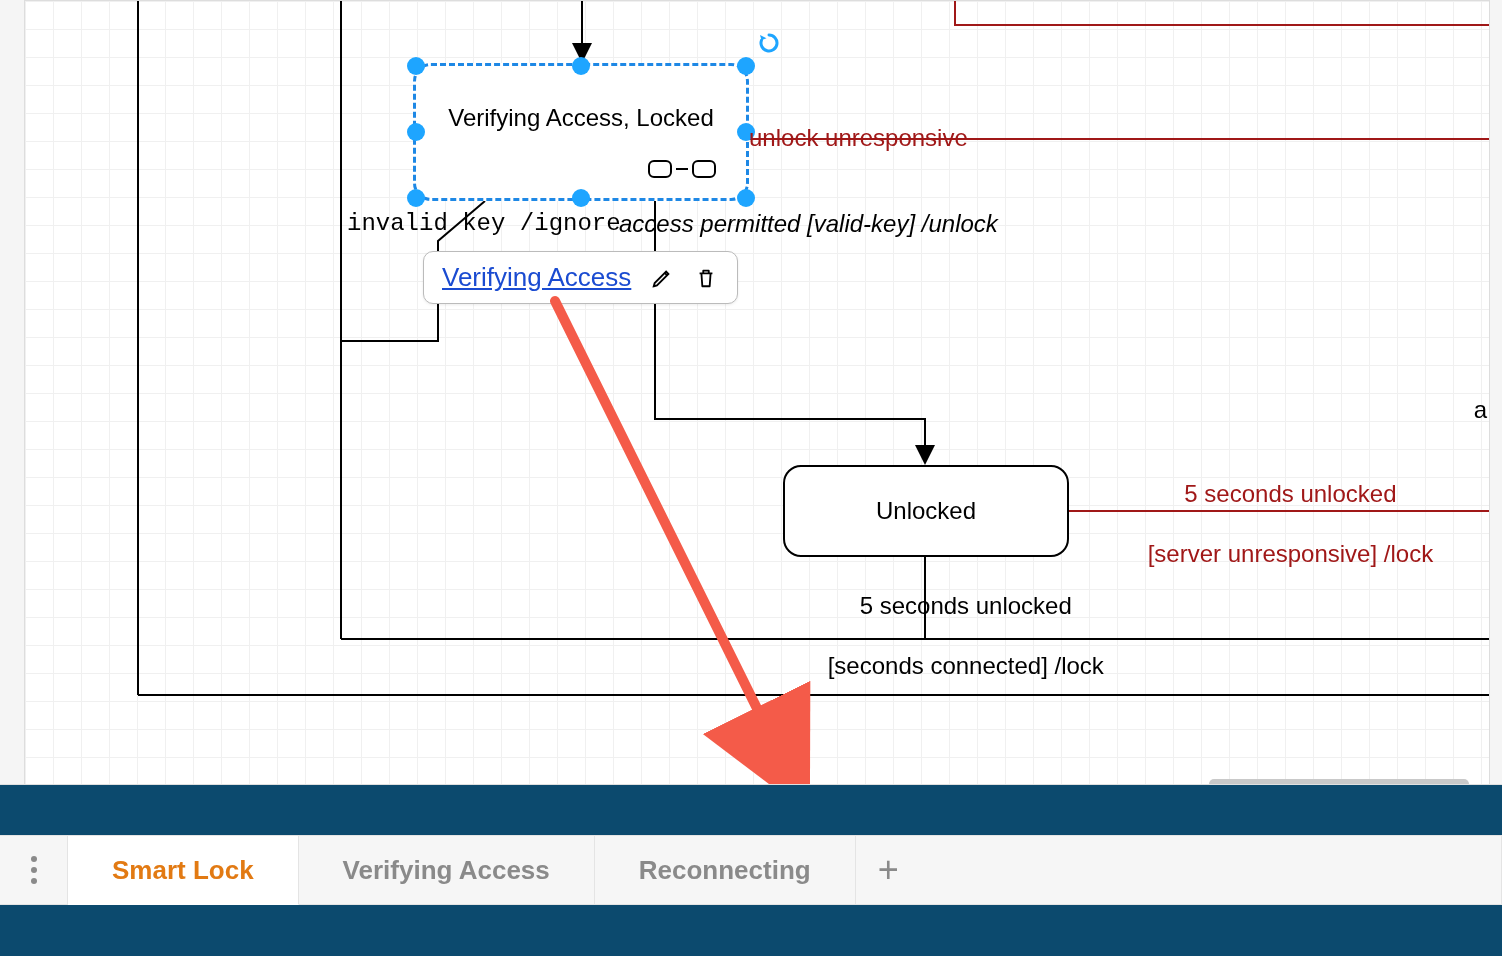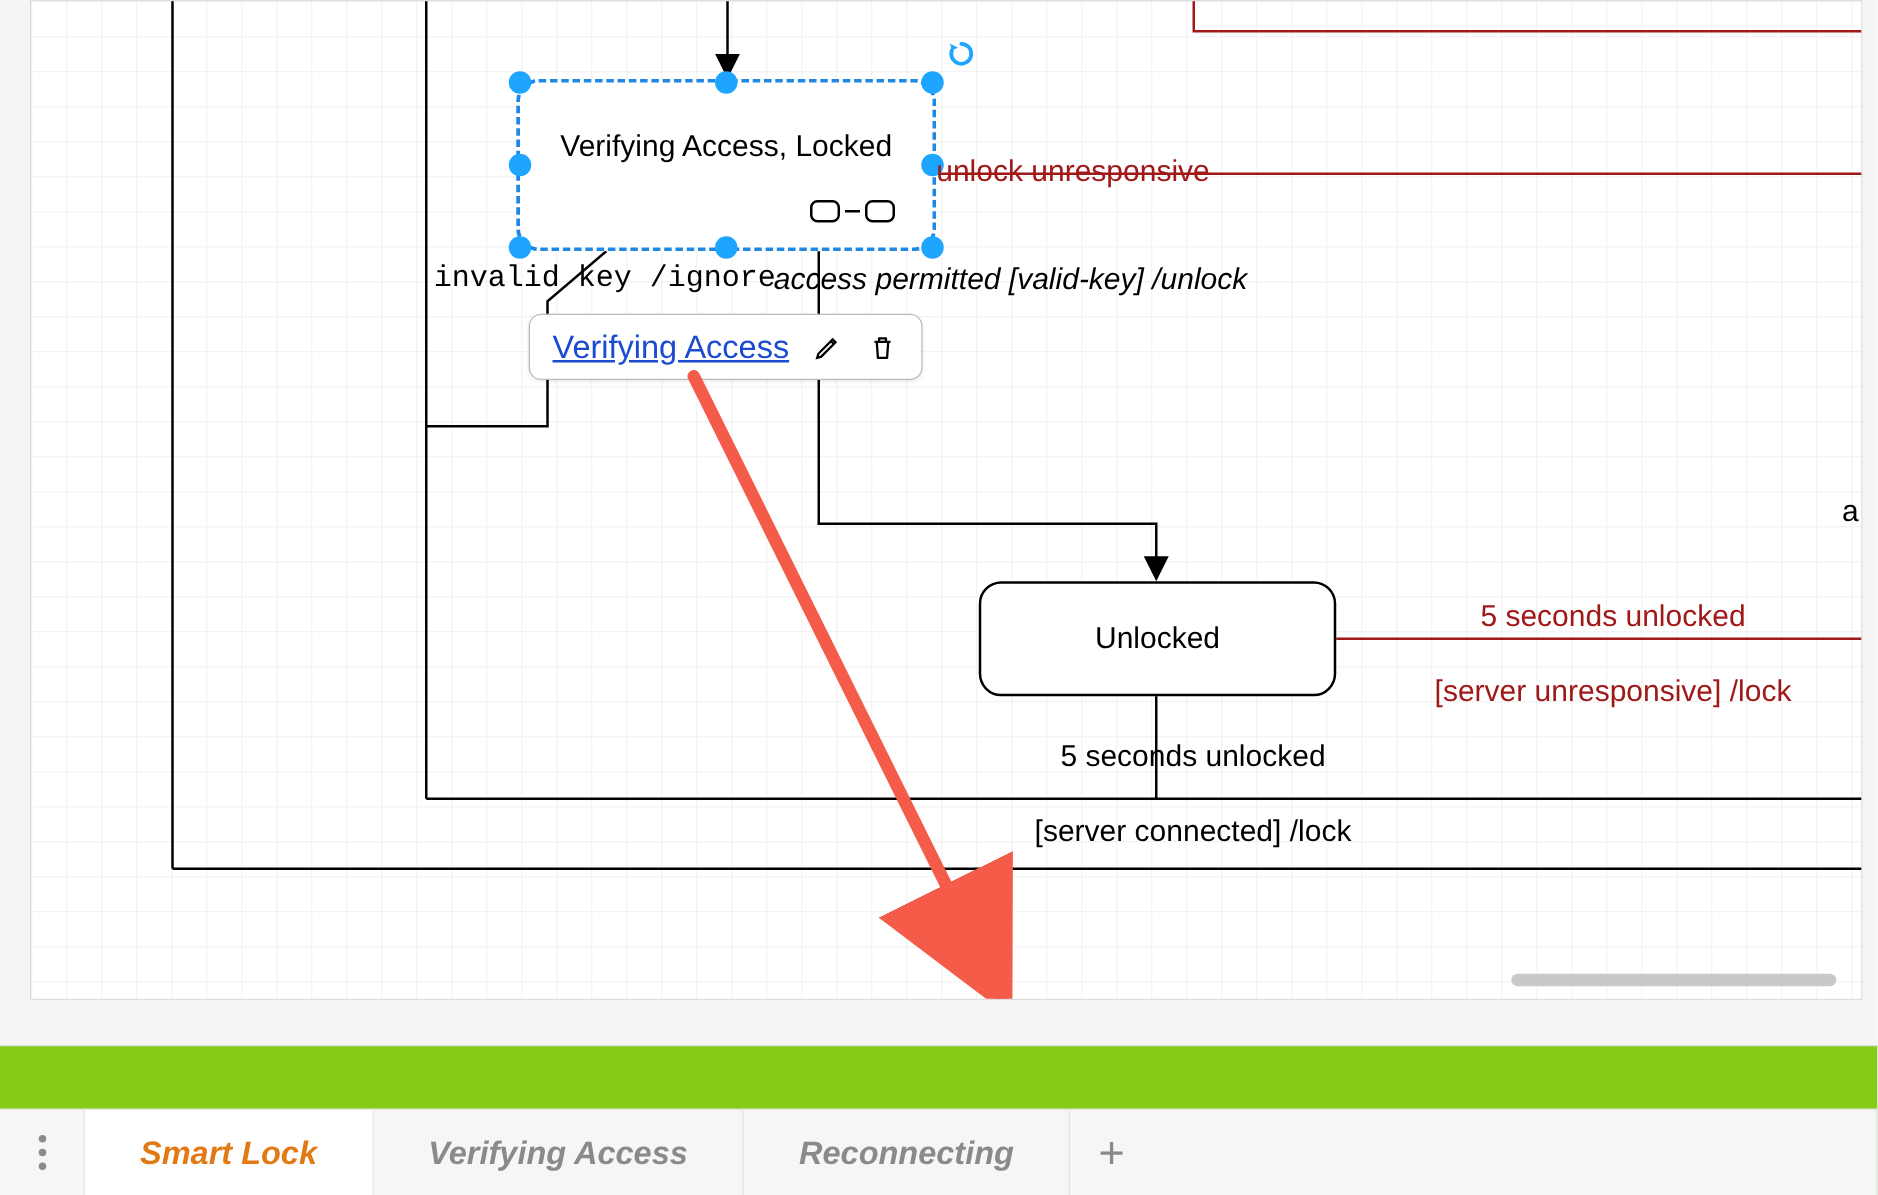--- a/index.html
+++ b/index.html
@@ -31,26 +31,25 @@
     width: 260px;
     height: 10px;
     background: #c9c9c9;
     border-radius: 6px;
   }
 
   
   .tabs-bar {
     position: absolute;
     left: 0; right: 0; bottom: 0;
-    height: 120px;
-    background: #84cc16;
+    height: 172px;
+    background: #0c4a6e;
     border-top: 1px solid #e0e0e0;
     display: flex;
     align-items: stretch;
-    font-style: italic;
   }
   .tabs-inner {
     position: absolute;
     left: 0; right: 0;
     top: 50px;
     height: 70px;
     display: flex;
     align-items: stretch;
   }
   .tab-btn {
@@ -243,21 +242,21 @@
   <div class="edge-label" style="left:322px; top:208px;font-family:Liberation Mono, monospace;">invalid key /ignore</div>
 
   <div class="edge-label" style="left:594px; top:208px;font-style:italic;">access permitted [valid-key] /unlock</div>
 
   <div class="edge-label red" style="left:724px; top:122px;">unlock unresponsive</div>
 
   <div class="edge-label" style="right:2px; top:394px;">a</div>
 
   <div class="edge-label" style="left:776px; top:560px;">
     <span>5 seconds unlocked</span><br>
-    <span>[server connected] /lock</span>
+    <span>[seconds connected] /lock</span>
   </div>
 
   <div class="edge-label red" style="left:1096px; top:448px;">
     <span>5 seconds unlocked</span><br>
     <span>[server unresponsive] /lock</span>
   </div>
 
   <div class="popup" style="left:398px; top:250px;">
     <span class="link">Verifying Access</span>
     <span class="icon-btn" title="Edit">

